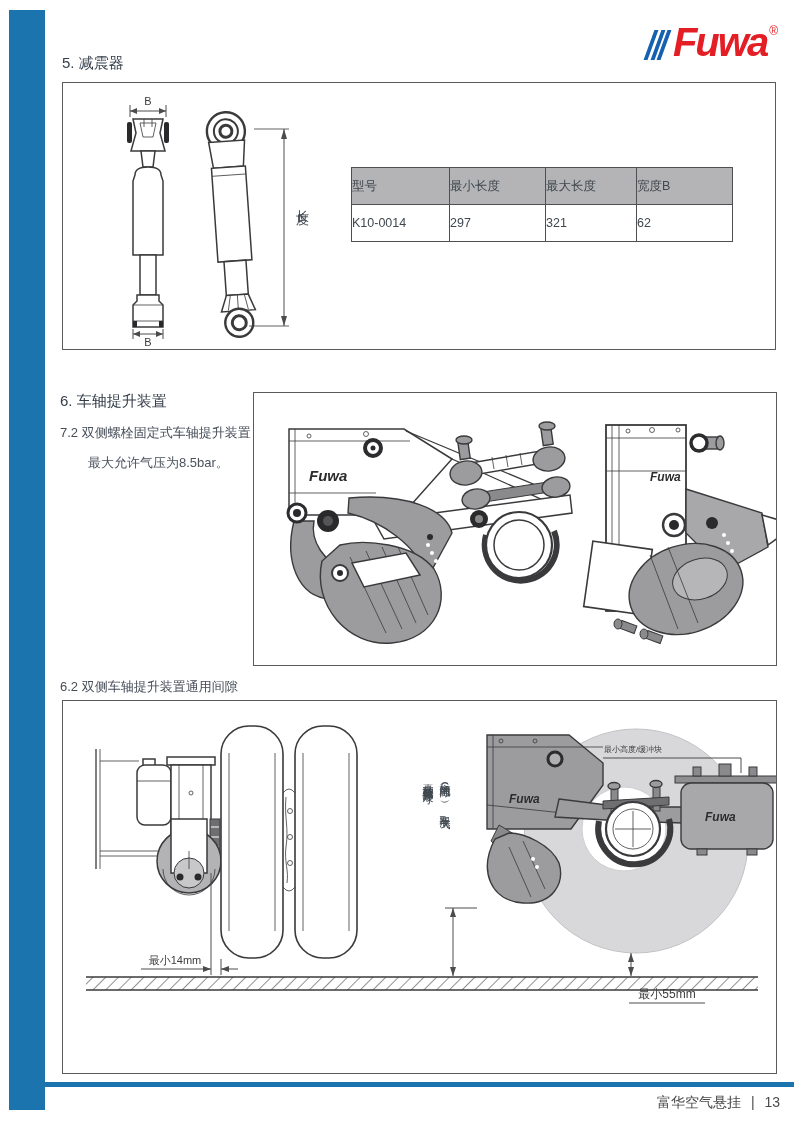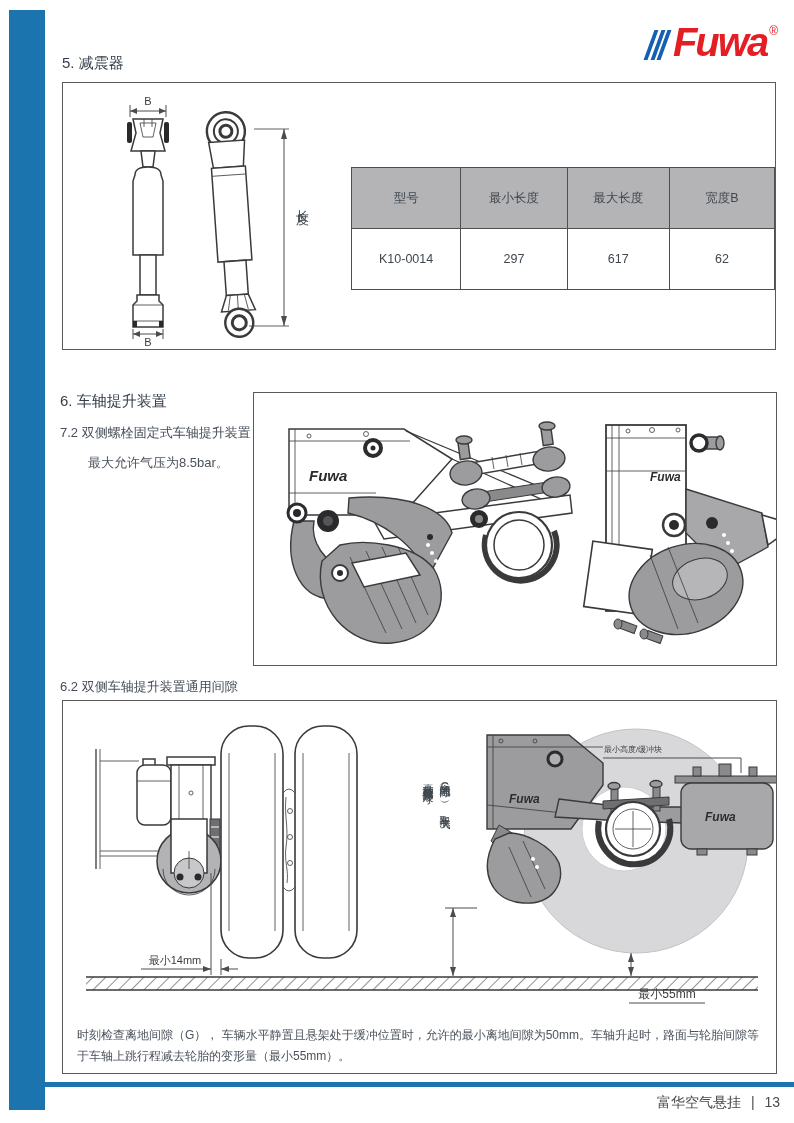--- a/index.html
+++ b/index.html
@@ -15,21 +15,21 @@
   .logo .reg{font-size:12px;color:#e31e24;margin-left:2px;margin-top:2px;}
 
   .h1{position:absolute;font-size:15px;font-weight:normal;color:#333d4a;}
   .h2{position:absolute;font-size:13px;color:#454d58;}
   .body-text{position:absolute;font-size:13px;color:#4b525c;margin-left:28px;}
 
   .figbox{position:absolute;border:1px solid #5a5a5c;background:#fff;}
 
   
   .spec-table{position:absolute;left:288px;top:84px;border-collapse:collapse;font-size:12.5px;color:#3f474f;}
-  .spec-table th,.spec-table td{border:1px solid #4f4f51;text-align:center;height:36px;padding:12px;}
+  .spec-table th,.spec-table td{border:1px solid #4f4f51;text-align:left;height:36px;padding:0;}
   .spec-table th{background:#b4b4b6;font-weight:normal;}
   .c0{width:97px}.c1{width:95px}.c2{width:90px}.c3{width:95px}
 
   
   .oln{fill:#fff;stroke:#3a3a3c;stroke-width:1.5;}
   .gry{fill:#9c9c9e;stroke:#3a3a3c;stroke-width:1.4;}
   .gry2{fill:#a8a8aa;stroke:#3a3a3c;stroke-width:1.4;}
   .dgry{fill:#8a8a8c;stroke:#3a3a3c;stroke-width:1;}
   .dk{fill:#2a2a2c;stroke:none;}
   .ln{stroke:#3a3a3c;stroke-width:1.3;fill:none;}
@@ -132,21 +132,21 @@
           <th class="c0">型号</th>
           <th class="c1">最小长度</th>
           <th class="c2">最大长度</th>
           <th class="c3">宽度B</th>
         </tr>
       </thead>
       <tbody>
         <tr>
           <td>K10-0014</td>
           <td>297</td>
-          <td>617</td>
+          <td>321</td>
           <td>62</td>
         </tr>
       </tbody>
     </table>
   </div>
 
   <div class="h1" style="left:60px;top:392px;">6. 车轴提升装置</div>
   <div class="h2" style="left:60px;top:424px;">7.2 双侧螺栓固定式车轴提升装置</div>
   <div class="body-text" style="left:60px;top:454px;">最大允许气压为8.5bar。</div>
 
@@ -354,21 +354,20 @@
       <line class="dim" x1="566" y1="302" x2="642" y2="302"></line>
 
       <rect x="23" y="276" width="672" height="13" fill="url(#hatch)" stroke="none"></rect>
       <line class="ln" x1="23" y1="276" x2="695" y2="276"></line>
       <line class="ln" x1="23" y1="289" x2="695" y2="289"></line>
     </svg>
 
     <div class="vtext" style="left:356px;top:74px;height:150px;">离地间隙（G） 取决于气
 囊种类与轮胎外形尺寸</div>
 
-    <div class="note62">时刻检查离地间隙（G）， 车辆水平静置且悬架处于缓冲位置时，允许的最小离地间隙为50mm。车轴升起时，路面与轮胎间隙等于车轴上跳行程减去轮胎的变形量（最小55mm）。</div>
   </div>
 
   <div class="footer-rule"></div>
   <div class="footer">
     <span>富华空气悬挂</span>
     <span>|</span>
     <span>13</span>
   </div>
 
 </div>

